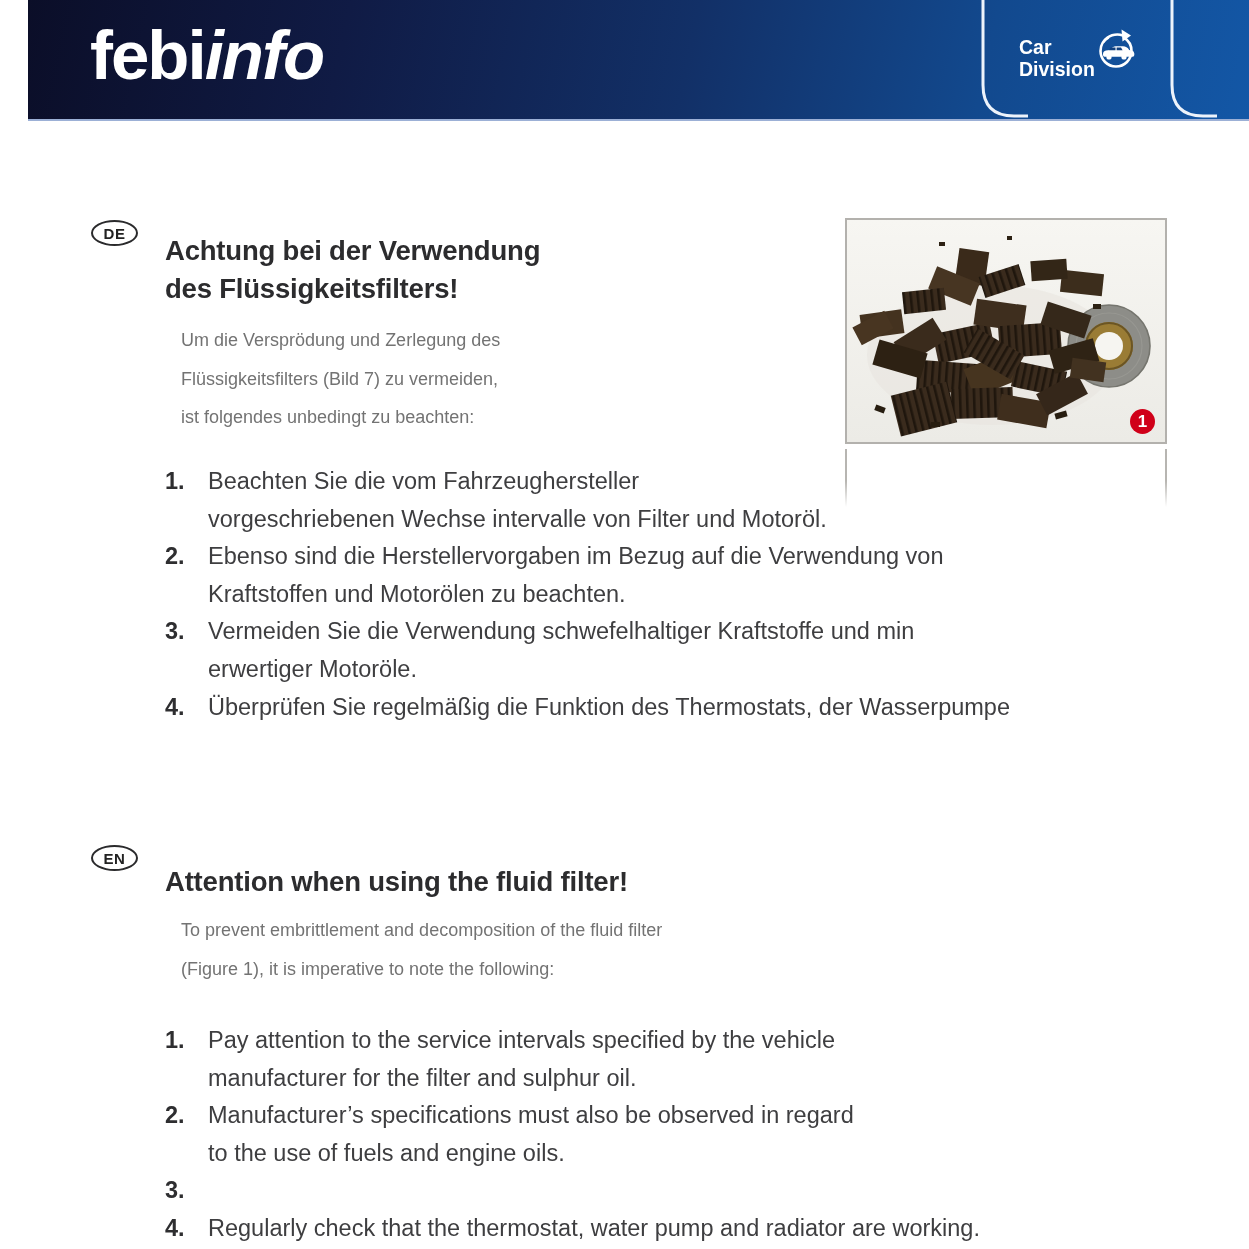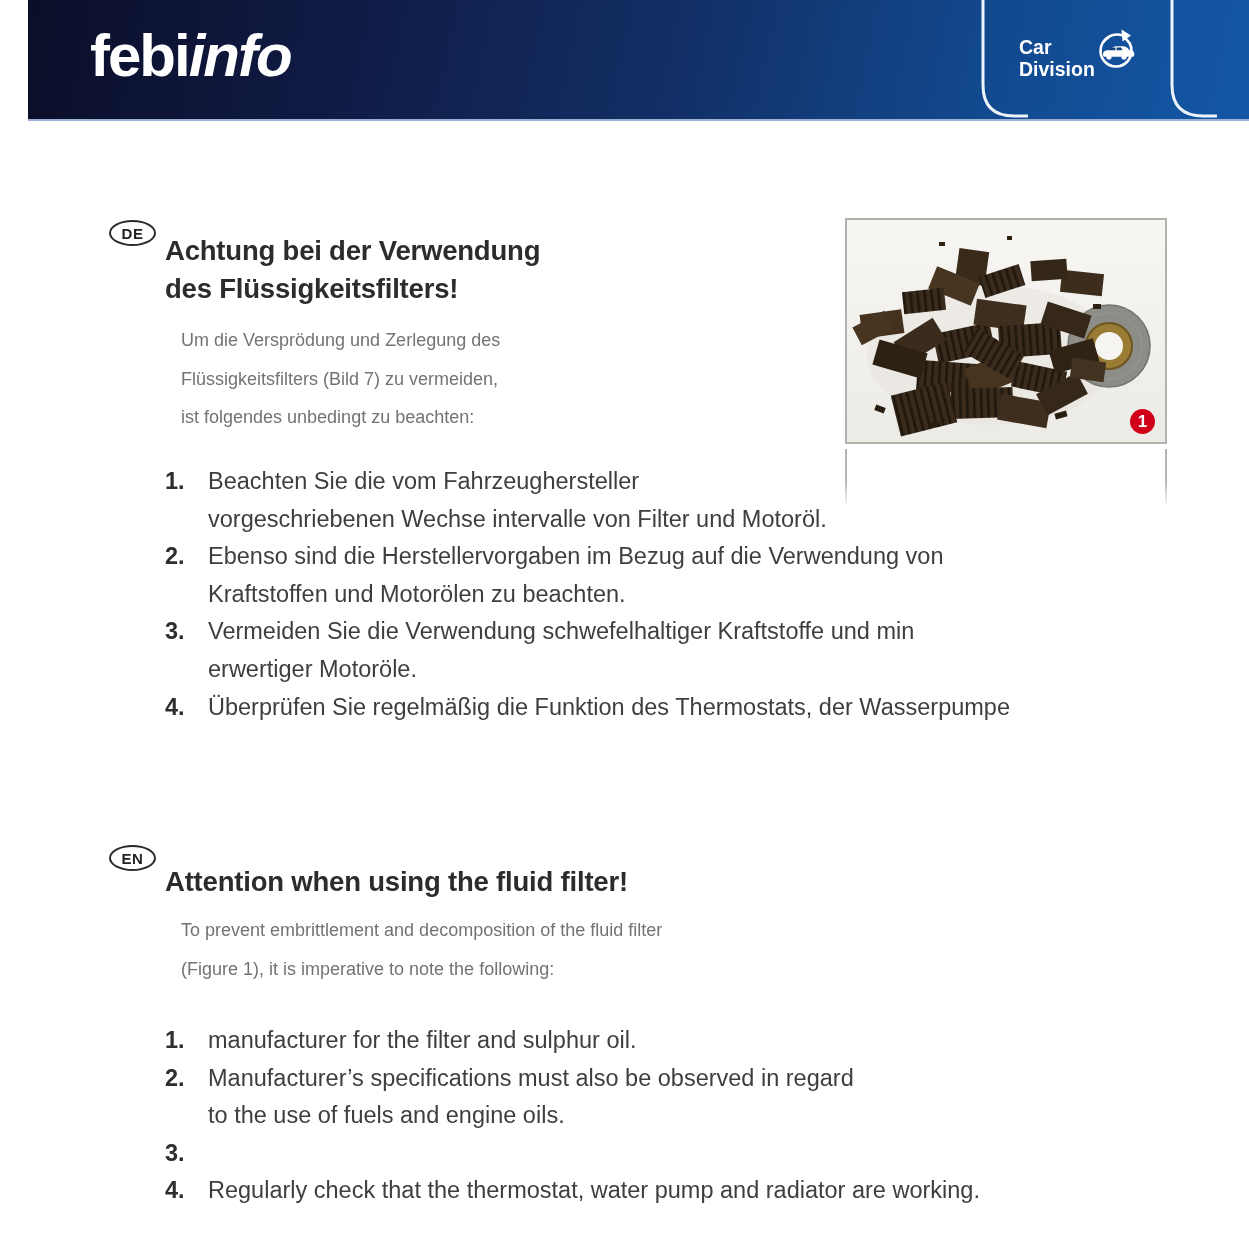--- a/index.html
+++ b/index.html
@@ -6,28 +6,28 @@
   .page{
     position:relative;width:1249px;height:1249px;background:#ffffff;overflow:hidden;
     font-family:"Liberation Sans", sans-serif;
   }
   
   .header{
     position:absolute;left:28px;top:0;width:1221px;height:119px;
     background:linear-gradient(102deg,#0b0e28 0%,#101b45 26%,#123067 54%,#12498e 78%,#1357a6 100%);
     border-bottom:2px solid #9cb0d6;
   }
-  .logo{position:absolute;left:62px;top:26px;font-size:60px;line-height:60px;font-weight:bold;color:#ffffff;letter-spacing:-2px;white-space:nowrap;}
+  .logo{position:absolute;left:62px;top:26px;font-size:69px;line-height:60px;font-weight:bold;color:#ffffff;letter-spacing:-2px;white-space:nowrap;}
   .logo .it{font-style:italic;}
   .tabsvg{position:absolute;left:0;top:0;}
   .division{position:absolute;left:991px;top:36px;font-size:19.5px;line-height:22px;font-weight:bold;color:#ffffff;}
   .car-icon{position:absolute;left:1068px;top:28px;}
   
   .oval{
-    position:absolute;left:109px;width:47px;height:26px;border:2.5px solid #2a2a2c;border-radius:50%;
+    position:absolute;left:91px;width:47px;height:26px;border:2.5px solid #2a2a2c;border-radius:50%;
     display:flex;align-items:center;justify-content:center;
     font-size:15px;font-weight:600;color:#222;letter-spacing:.5px;box-sizing:border-box;
   }
   
   .heading{position:absolute;left:165px;font-size:27.5px;font-weight:bold;color:#2c2c2e;line-height:38px;letter-spacing:-.2px;margin-top:20px;}
   .heading span{display:block;}
   .intro{position:absolute;left:165px;font-size:18px;color:#737373;line-height:38.5px;margin-left:16px;}
   .intro span{display:block;}
   .nlist{position:absolute;left:165px;font-size:23.5px;color:#3e3e40;line-height:37.6px;width:1010px;}
   .item{display:flex;align-items:flex-start;}
@@ -187,20 +187,21 @@
 
   <div class="intro" style="top:911px">
     <span>To prevent embrittlement and decomposition of the fluid filter</span>
     <span>(Figure 1), it is imperative to note the following:</span>
   </div>
 
   <div class="nlist" style="top:1022px">
     <div class="item">
       <div class="num">1.</div>
       <div class="body">
+          <span>Pay attention to the service intervals specified by the vehicle</span>
           <span>manufacturer for the filter and sulphur oil.</span>
         </div>
     </div>
     <div class="item">
       <div class="num">2.</div>
       <div class="body">
           <span>Manufacturer’s specifications must also be observed in regard</span>
           <span>to the use of fuels and engine oils.</span>
         </div>
     </div>

